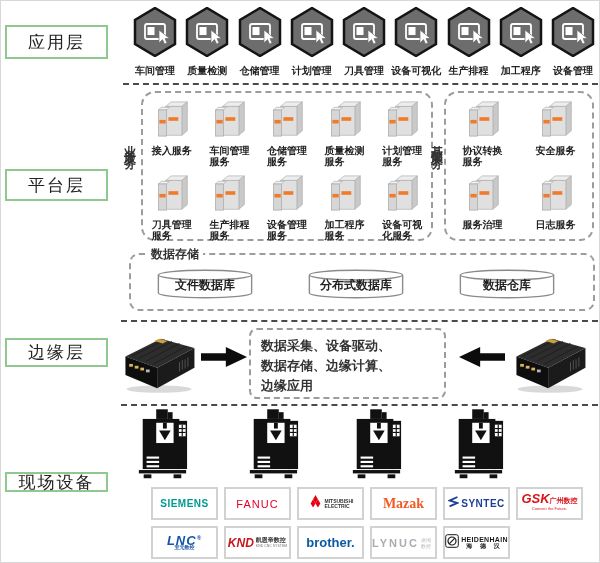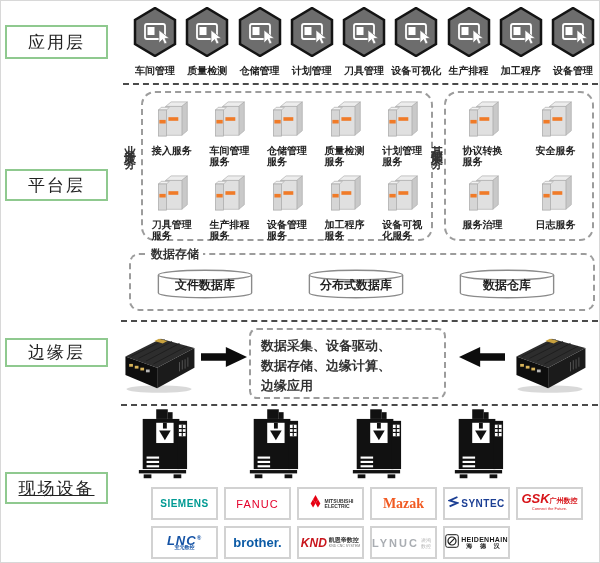--- a/index.html
+++ b/index.html
@@ -73,21 +73,21 @@
 
   <div class="layer-label" style="top:24px;height:34px;">
       <span>应用层</span>
     </div>
   <div class="layer-label" style="top:168px;height:32px;">
       <span>平台层</span>
     </div>
   <div class="layer-label" style="top:337px;height:29px;">
       <span>边缘层</span>
     </div>
-  <div class="layer-label" style="top:471px;height:32px;text-decoration:underline;">
+  <div class="layer-label" style="top:471px;height:20px;">
       <span>现场设备</span>
     </div>
 
   <div class="hex-row">
 
     <div class="hex-item">
       <span><svg width="44" height="50" viewBox="0 0 44 50">
             <polygon points="22,1 42,13 42,37 22,49 2,37 2,13" fill="#6d6d6d" stroke="#141414" stroke-width="2.5"></polygon>
             <rect x="12" y="17" width="20" height="15" rx="2" fill="none" stroke="#fff" stroke-width="1.8"></rect>
             <rect x="14.5" y="20" width="7" height="8" fill="#fff"></rect>
@@ -562,30 +562,30 @@
         <span class="lg-gsk-tag" style="color: rgb(215, 21, 26);">Connect the Future.</span>
       </span>
     </div>
     <div class="vendor">
       <span class="lg-lnc-wrap">
         <span class="lg-lnc" style="color: rgb(21, 83, 165);"><span>LNC</span><sup>®</sup></span>
         <span class="lg-lnc-cn" style="color: rgb(21, 83, 165);">宝元数控</span>
       </span>
     </div>
     <div class="vendor">
-      <span class="lg-brother" style="color: rgb(11, 90, 165);">brother.</span>
-    </div>
-    <div class="vendor">
       <span class="lg-knd" style="color: rgb(200, 22, 29);">KND</span>
       <span class="lg-knd-col">
         <span class="lg-knd-cn">凯恩帝数控</span>
         <span class="lg-knd-en">KND CNC SYSTEM</span>
       </span>
     </div>
     <div class="vendor">
+      <span class="lg-brother" style="color: rgb(11, 90, 165);">brother.</span>
+    </div>
+    <div class="vendor">
       <span class="lg-lynuc" style="color: rgb(169, 173, 178);">LYNUC</span>
       <span class="lg-lynuc-cn">凌鸿数控</span>
     </div>
     <div class="vendor">
       <span><svg width="14" height="14" viewBox="0 0 14 14">
             <rect x="0.7" y="0.7" width="12.6" height="12.6" rx="2" fill="none" stroke="#1a1a1a" stroke-width="1"></rect>
             <circle cx="7" cy="7" r="4" fill="none" stroke="#1a1a1a" stroke-width="1.2"></circle>
             <line x1="4.2" y1="9.8" x2="9.8" y2="4.2" stroke="#1a1a1a" stroke-width="1.2"></line>
           </svg></span>
       <span class="lg-heid-col">

